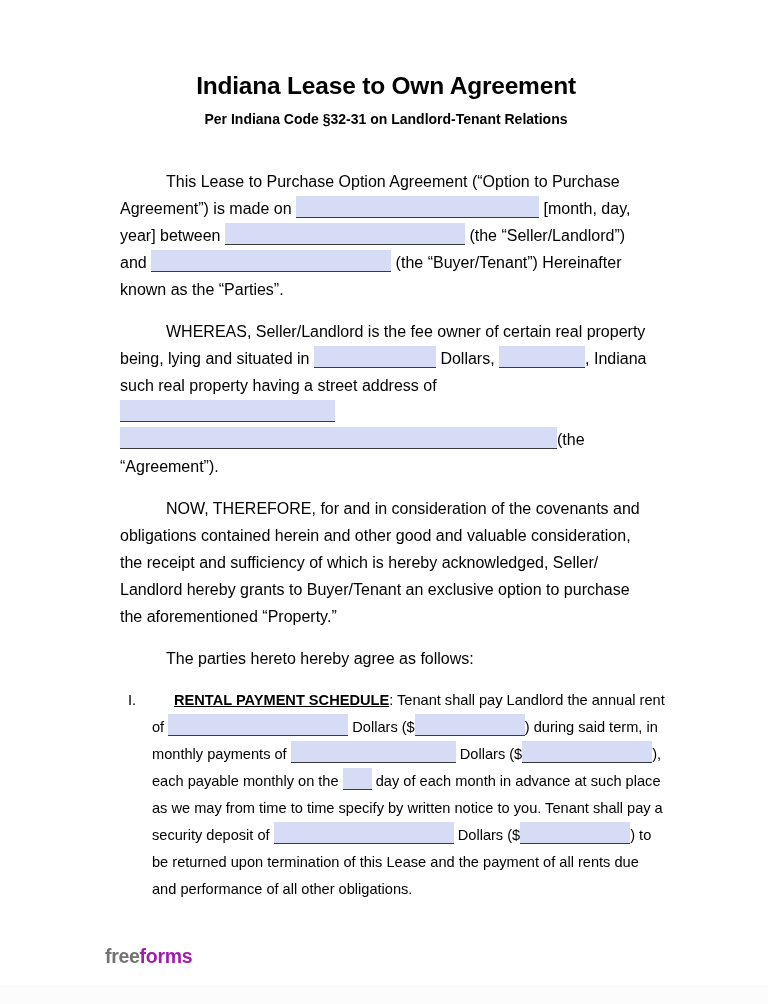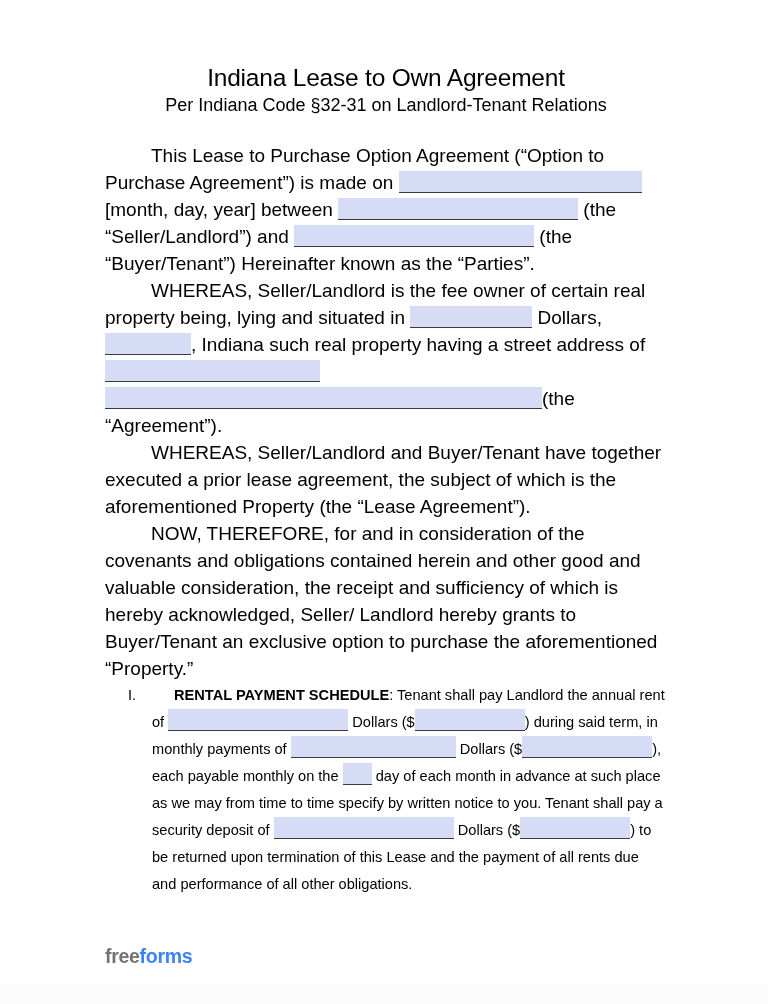--- a/index.html
+++ b/index.html
@@ -32,38 +32,38 @@
   }
   .doc-body {
     position: absolute;
     left: 105px;
     top: 0;
     width: 562px;
   }
   .title {
     text-align: center;
     font-size: 24.5px;
-    font-weight: normal;
+    font-weight: bold;
     letter-spacing: -0.2px;
-    margin: 0;
+    margin: 8px;
     padding-top: 64px;
     line-height: 1.12;
   }
   .subtitle {
     text-align: center;
-    font-size: 18px;
-    font-weight: normal;
+    font-size: 14px;
+    font-weight: bold;
     margin: 0;
     padding-top: 4px;
     line-height: 1.2;
   }
   p.para {
-    font-size: 19px;
+    font-size: 16px;
     line-height: 27px;
-    margin: 0;
+    margin: 15px;
     text-align: left;
   }
   .indent {
     display: inline-block;
     width: 46px;
   }
   .gap-before-para { height: 25px; }
 
   
   .fld {
@@ -102,34 +102,34 @@
     padding-left: 23px;
     box-sizing: border-box;
   }
   .section-body {
     flex: 1 1 auto;
   }
   .section-body .lead-indent {
     display: inline-block;
     width: 22px;
   }
-  .bold { font-weight: bold; }
+  .bold { font-weight: bold; text-decoration: underline; }
 
   
   .logo {
     position: absolute;
     left: 105px;
     top: 947px;
     font-size: 19.5px;
     font-weight: bold;
     letter-spacing: -0.3px;
     line-height: 1;
   }
   .logo .free { color: #737373; font-weight: bold; }
-  .logo .forms { color: #3b82f6; font-weight: bold; }
+  .logo .forms { color: #a21caf; font-weight: bold; }
 </style>
 </head>
 <body>
 
 <div class="page">
 
   <div class="page-bottom-strip"></div>
 
   <div class="doc-body">
 
@@ -150,28 +150,28 @@
 
     <p class="para">
       <span class="indent"></span><span>WHEREAS, Seller/Landlord is the fee owner of certain real property being, lying and situated in</span>
       <span class="fld w-county"></span>
       <span>Dollars,</span>
       <span class="fld w-state"></span><span>, Indiana such real property having a street address of</span>
       <span class="fld w-addr1"></span>
       <span class="fld w-addr2"></span><span>(the “Agreement”).</span>
     </p>
 
-    <p class="para">
-      <span class="indent"></span><span>WHEREAS, Seller/Landlord and Buyer/Tenant have together executed a prior lease agreement, the subject of which is the aforementioned Property (the “Lease Agreement”).</span>
-    </p>
 
     <p class="para">
       <span class="indent"></span><span>NOW, THEREFORE, for and in consideration of the covenants and obligations contained herein and other good and valuable consideration, the receipt and sufficiency of which is hereby acknowledged, Seller/ Landlord hereby grants to Buyer/Tenant an exclusive option to purchase the aforementioned “Property.”</span>
     </p>
 
+    <p class="para">
+      <span class="indent"></span><span>The parties hereto hereby agree as follows:</span>
+    </p>
 
     <div class="section-row">
       <div class="section-num">I.</div>
       <div class="section-body">
         <span class="lead-indent"></span><span class="bold">RENTAL PAYMENT SCHEDULE</span><span>: Tenant shall pay Landlord the annual rent of</span>
         <span class="fld w-annual"></span>
         <span>Dollars ($</span><span class="fld w-annualn"></span><span>) during said term, in monthly payments of</span>
         <span class="fld w-month"></span>
         <span>Dollars ($</span><span class="fld w-monthn"></span><span>), each payable monthly on the</span>
         <span class="fld w-day"></span>

